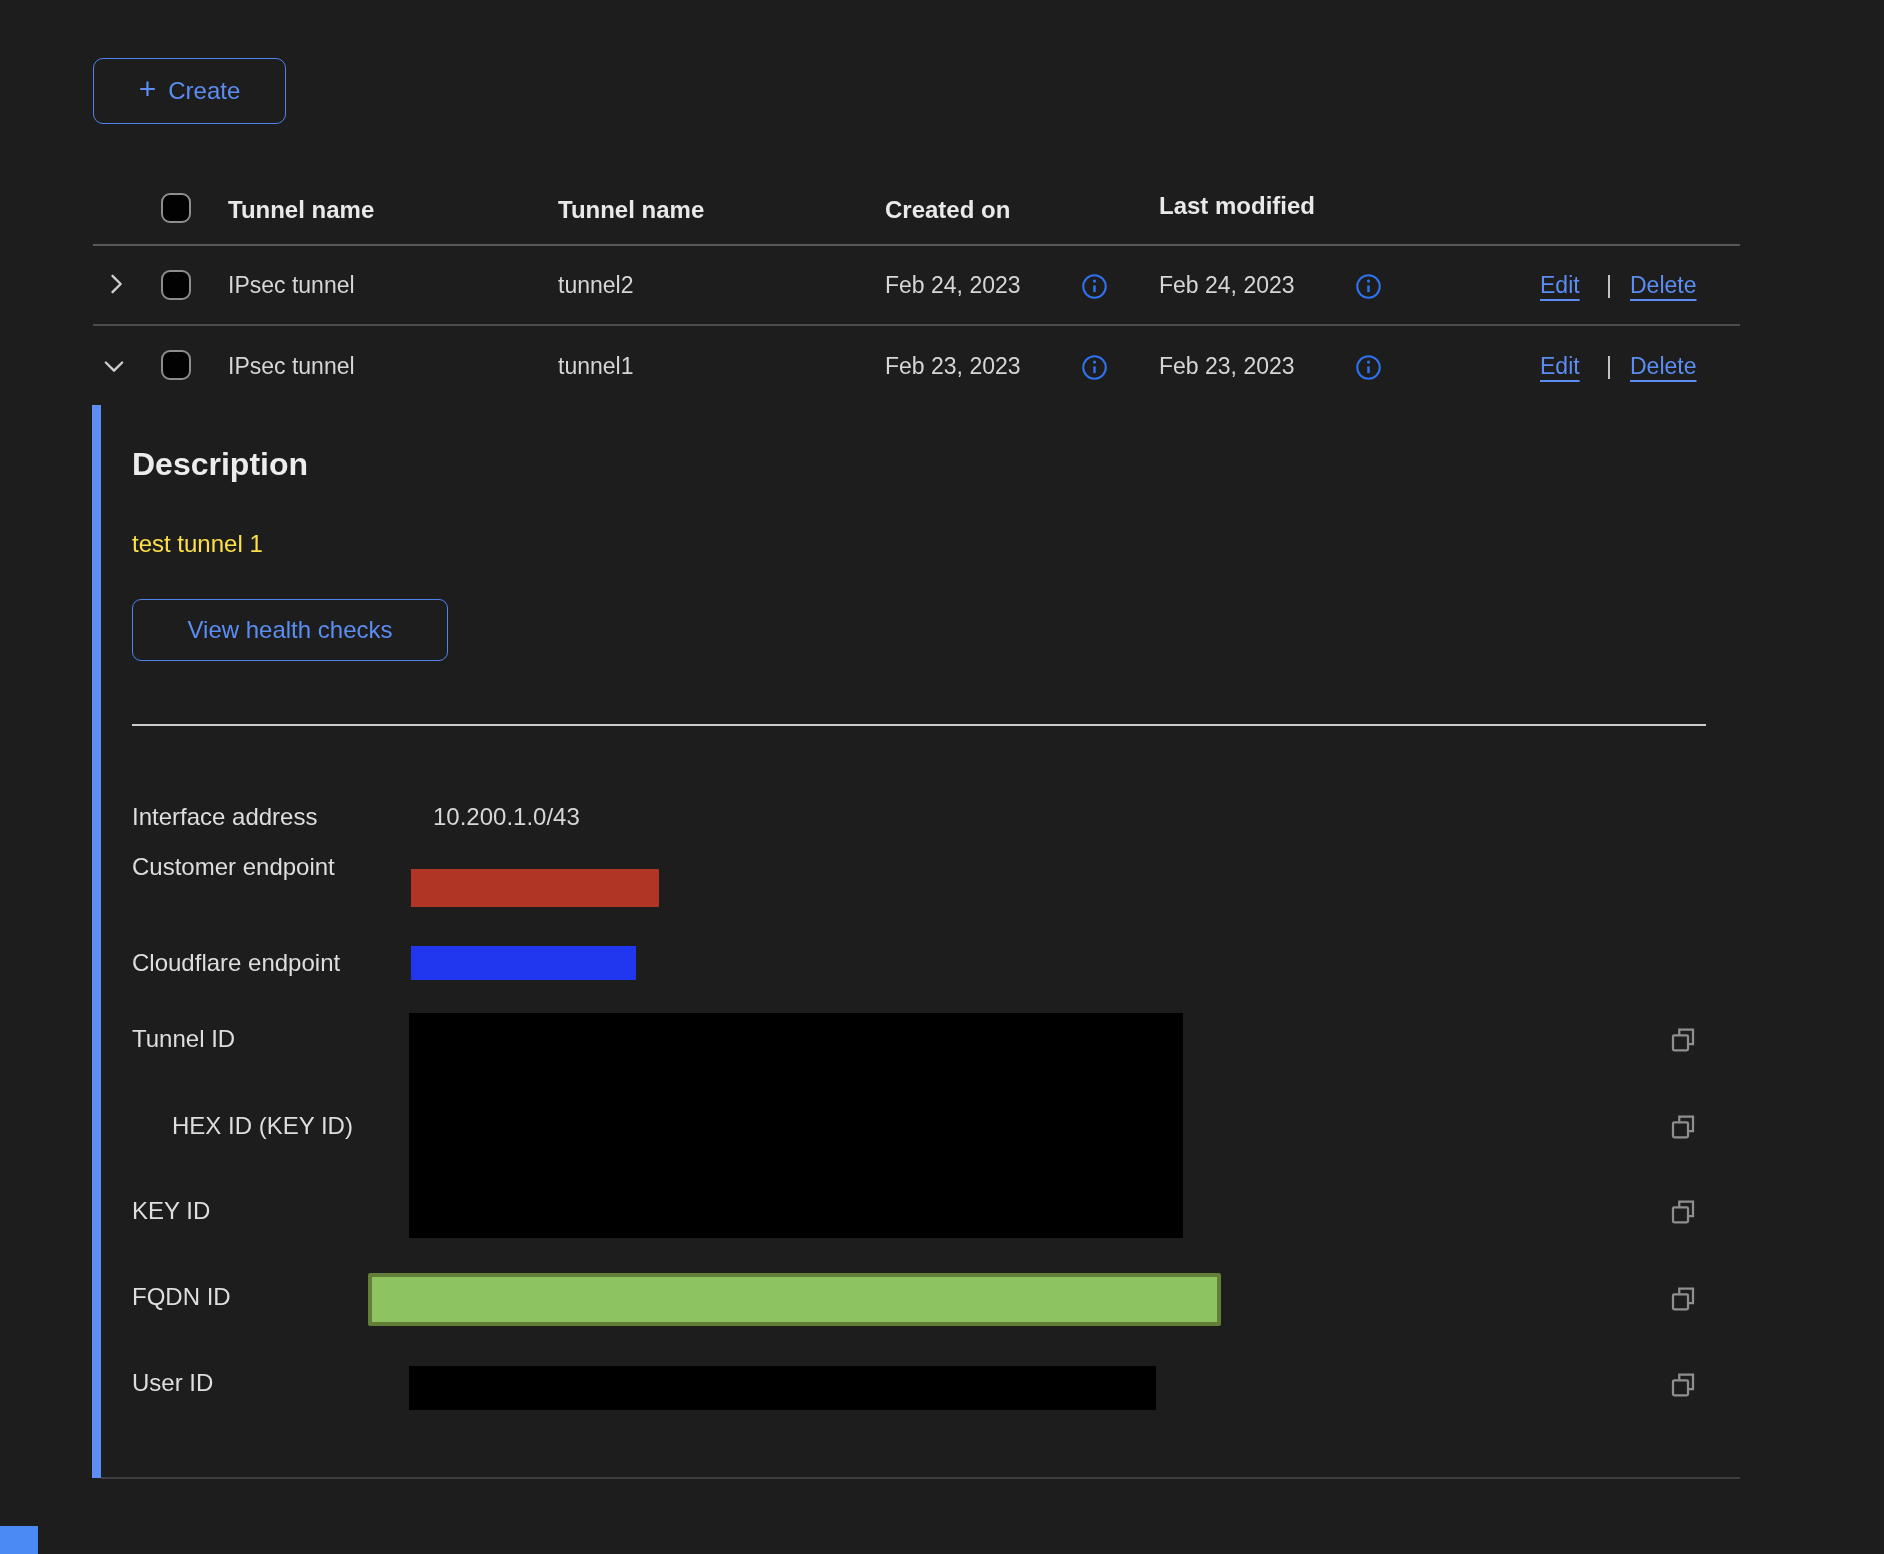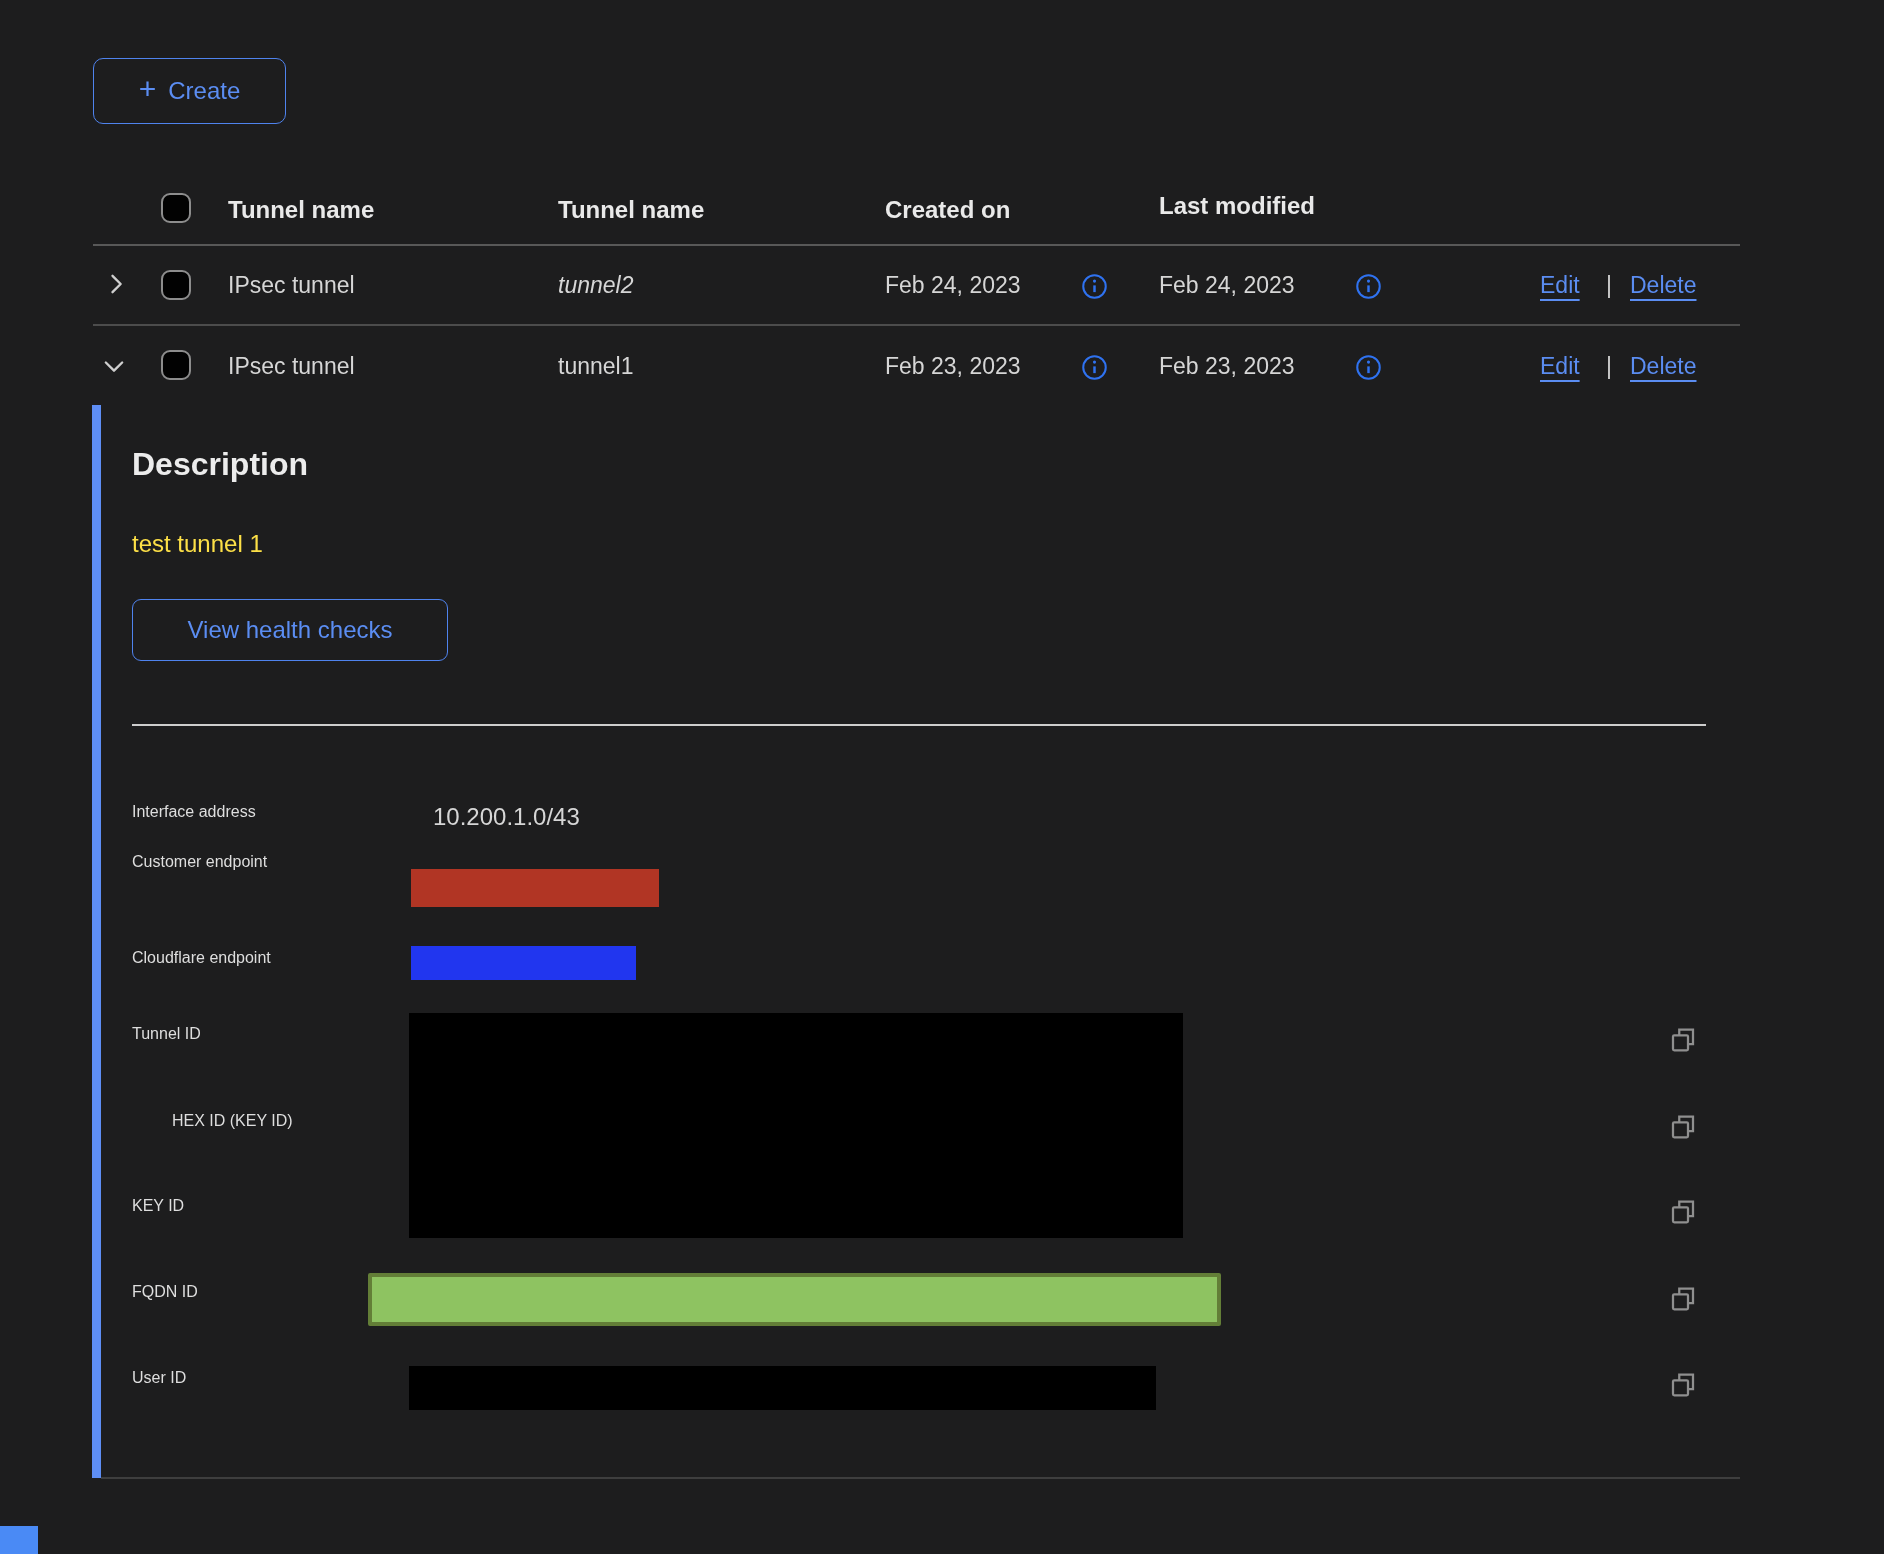--- a/index.html
+++ b/index.html
@@ -22,21 +22,21 @@
   .link { font-size:23px; color:#5b8df2; text-decoration:underline; text-underline-offset:6px;
           text-decoration-thickness:1.5px; cursor:pointer; white-space:nowrap; }
   .link-sep { font-size:23px; color:#cfcfcf; }
 
   .divider { height:1.5px; background:#4c4c4c; }
   .divider-light { height:2px; background:#cdcdcd; }
   .divider-dark { height:2px; background:#3e3e3e; }
 
   .checkbox { width:30px; height:30px; border:2px solid #8d8d8d; border-radius:9px; background:#020202; cursor:pointer; }
 
-  .label { font-size:16px; color:#dedede; white-space:nowrap; }
+  .label { font-size:24px; color:#dedede; white-space:nowrap; }
   .value { font-size:24px; color:#d6d6d6; white-space:nowrap; }
 
   .expand-bar { width:9px; background:#5e8ef5; }
 
   .redact-red   { background:#b13524; }
   .redact-blue  { background:#2136ef; }
   .redact-black { background:#000000; }
   .redact-green { background:#8ec361; border:4px solid #637e37; border-radius:2px; }
 
   .icon-btn { background:transparent; border:none; cursor:pointer; padding:0; line-height:0; }
@@ -60,21 +60,21 @@
   <div class="divider abs" style="left:93px; top:244px; width:1647px; background:#585858;"></div>
 
   <div>
     <button class="icon-btn abs" style="left:102px; top:270px;">
       <svg width="28" height="28" viewBox="0 0 24 24">
         <path d="M9 5 L16 12 L9 19" fill="none" stroke="#cfcfcf" stroke-width="2" stroke-linecap="round" stroke-linejoin="round"></path>
       </svg>
     </button>
     <div class="checkbox abs" style="left:161px; top:270px;"></div>
     <div class="td abs" style="left:228px; top:272px;">IPsec tunnel</div>
-    <div class="td abs" style="left:558px; top:272px;font-style:italic;">tunnel2</div>
+    <div class="td abs" style="left:558px; top:272px;">tunnel2</div>
     <div class="td abs" style="left:885px; top:272px;">Feb 24, 2023</div>
     <span class="icon-btn abs" style="left:1081px; top:273px;">
       <svg width="27" height="27" viewBox="0 0 24 24">
         <circle cx="12" cy="12" r="10" fill="none" stroke="#2f72f0" stroke-width="1.8"></circle>
         <line x1="12" y1="11" x2="12" y2="17" stroke="#2f72f0" stroke-width="2.2"></line>
         <circle cx="12" cy="7.2" r="1.4" fill="#2f72f0"></circle>
       </svg>
     </span>
     <div class="td abs" style="left:1159px; top:272px;">Feb 24, 2023</div>
     <span class="icon-btn abs" style="left:1355px; top:273px;">

